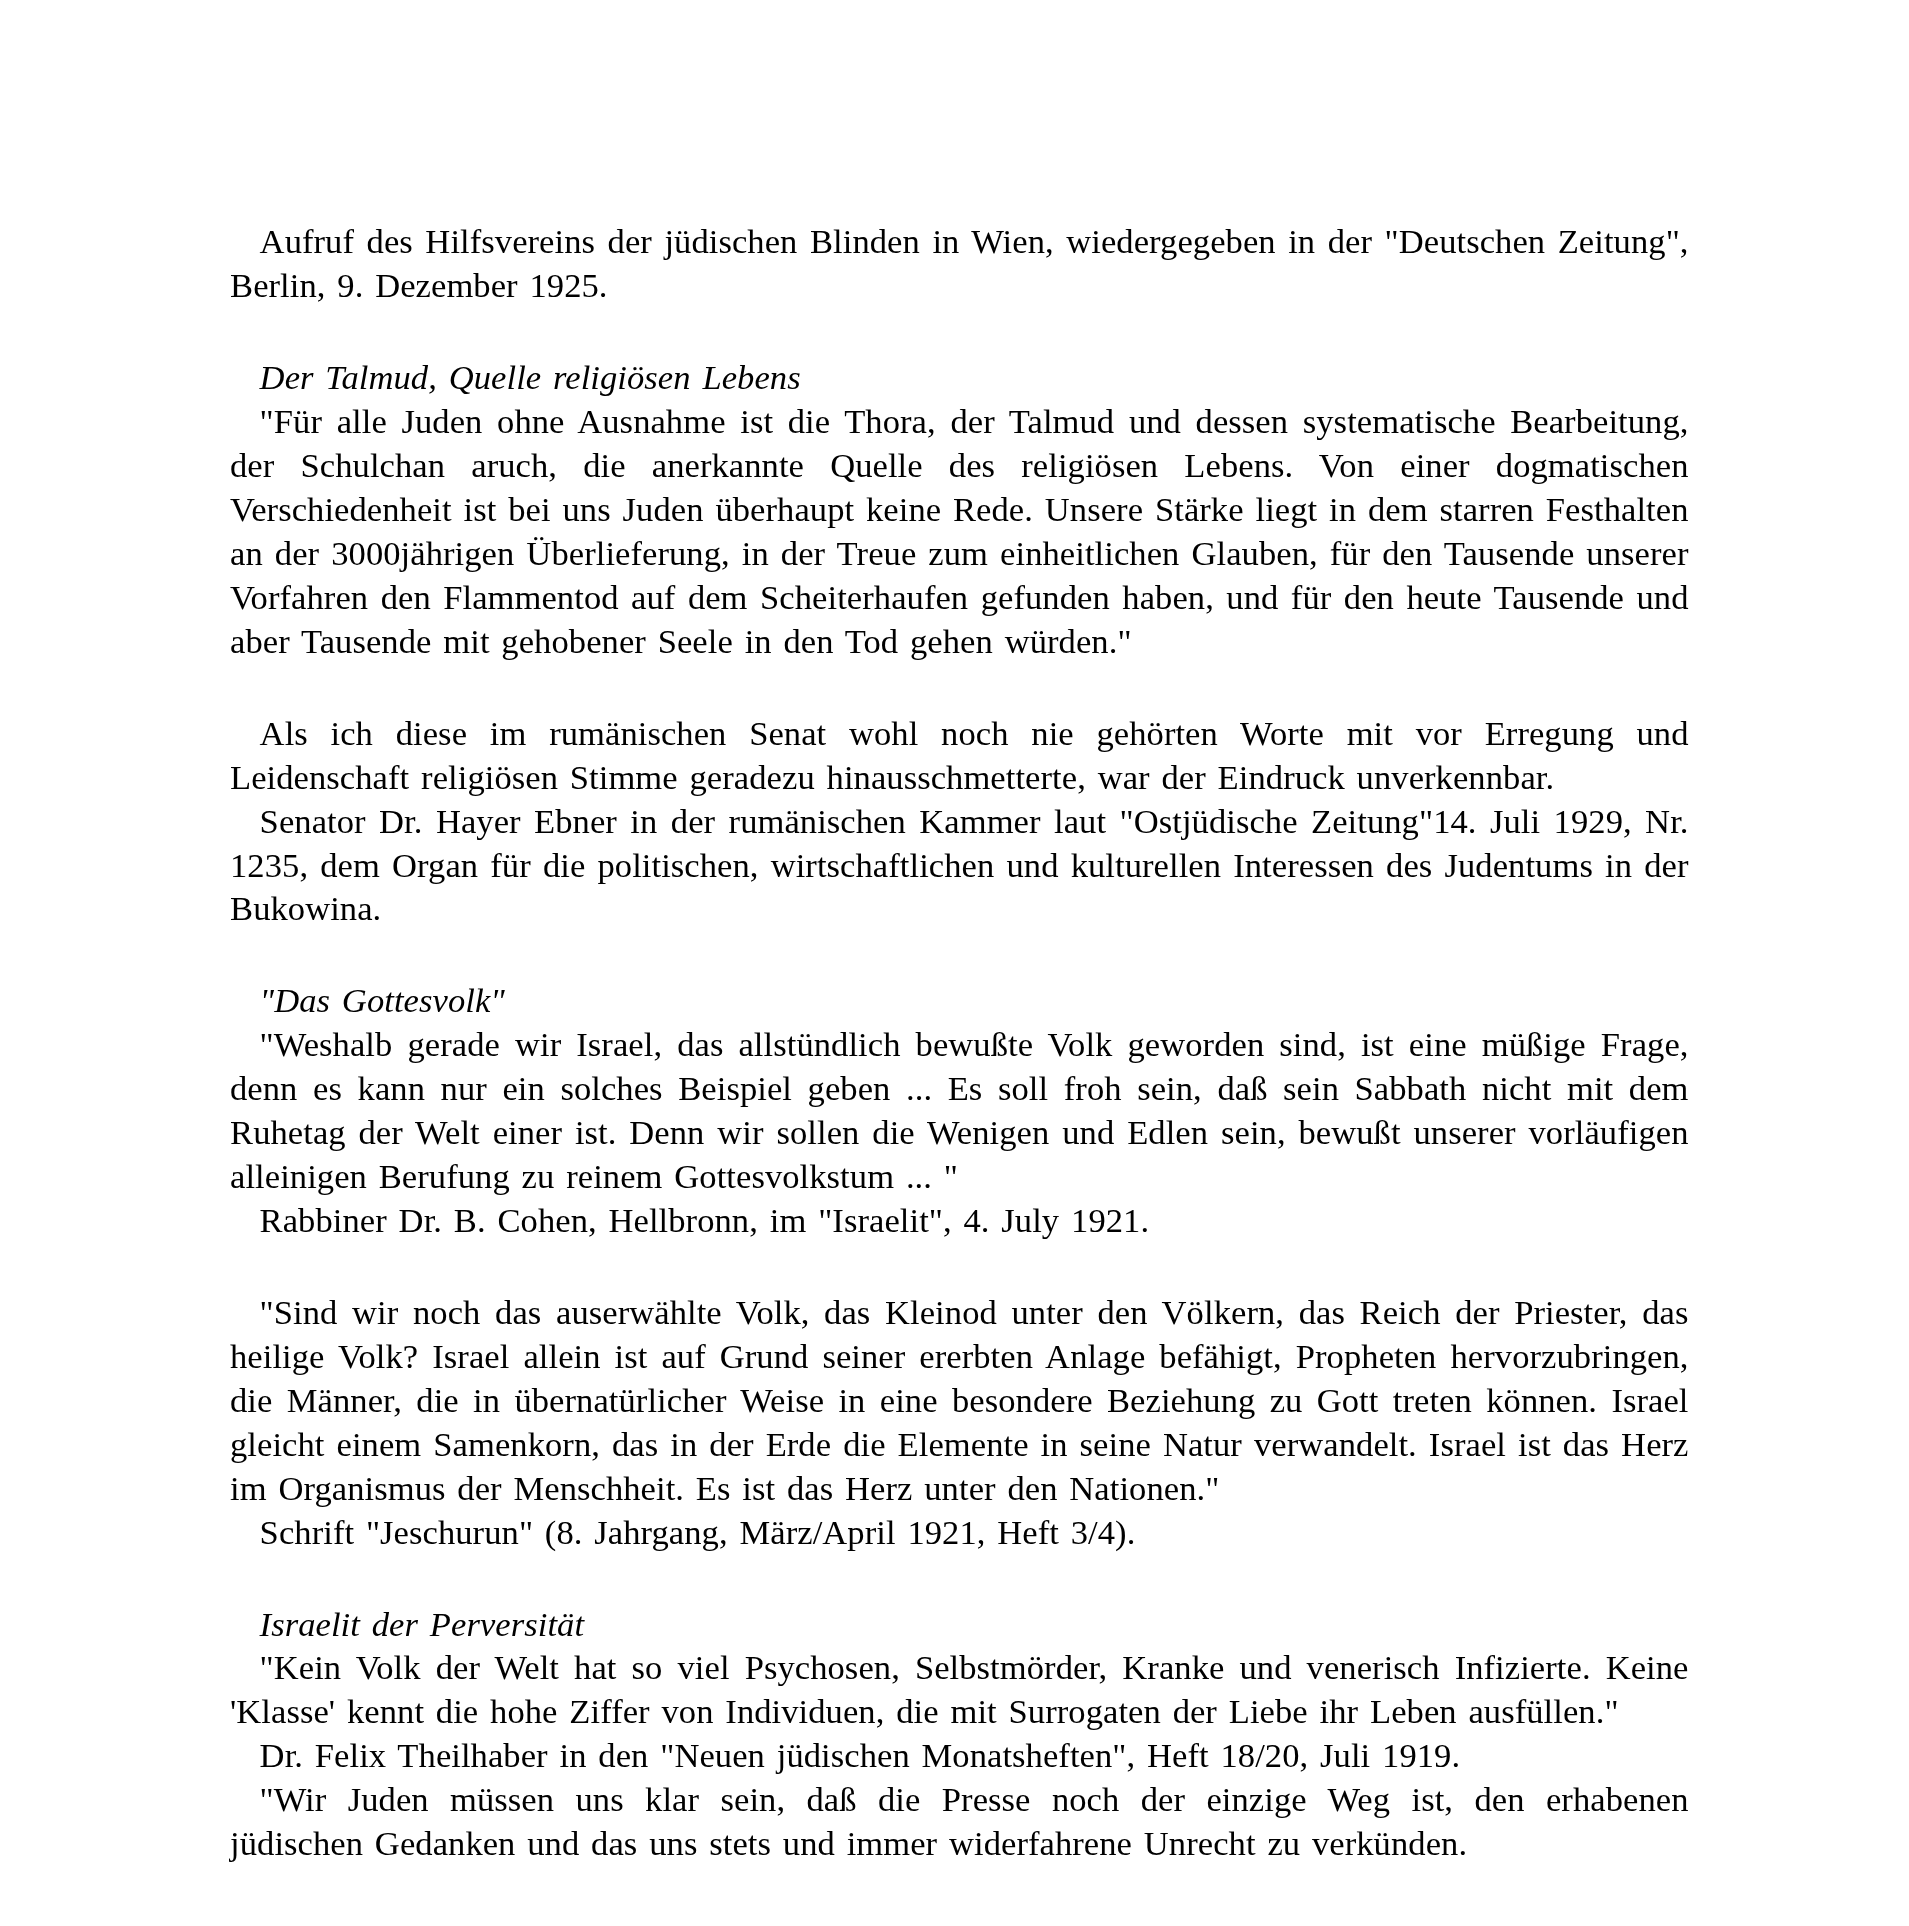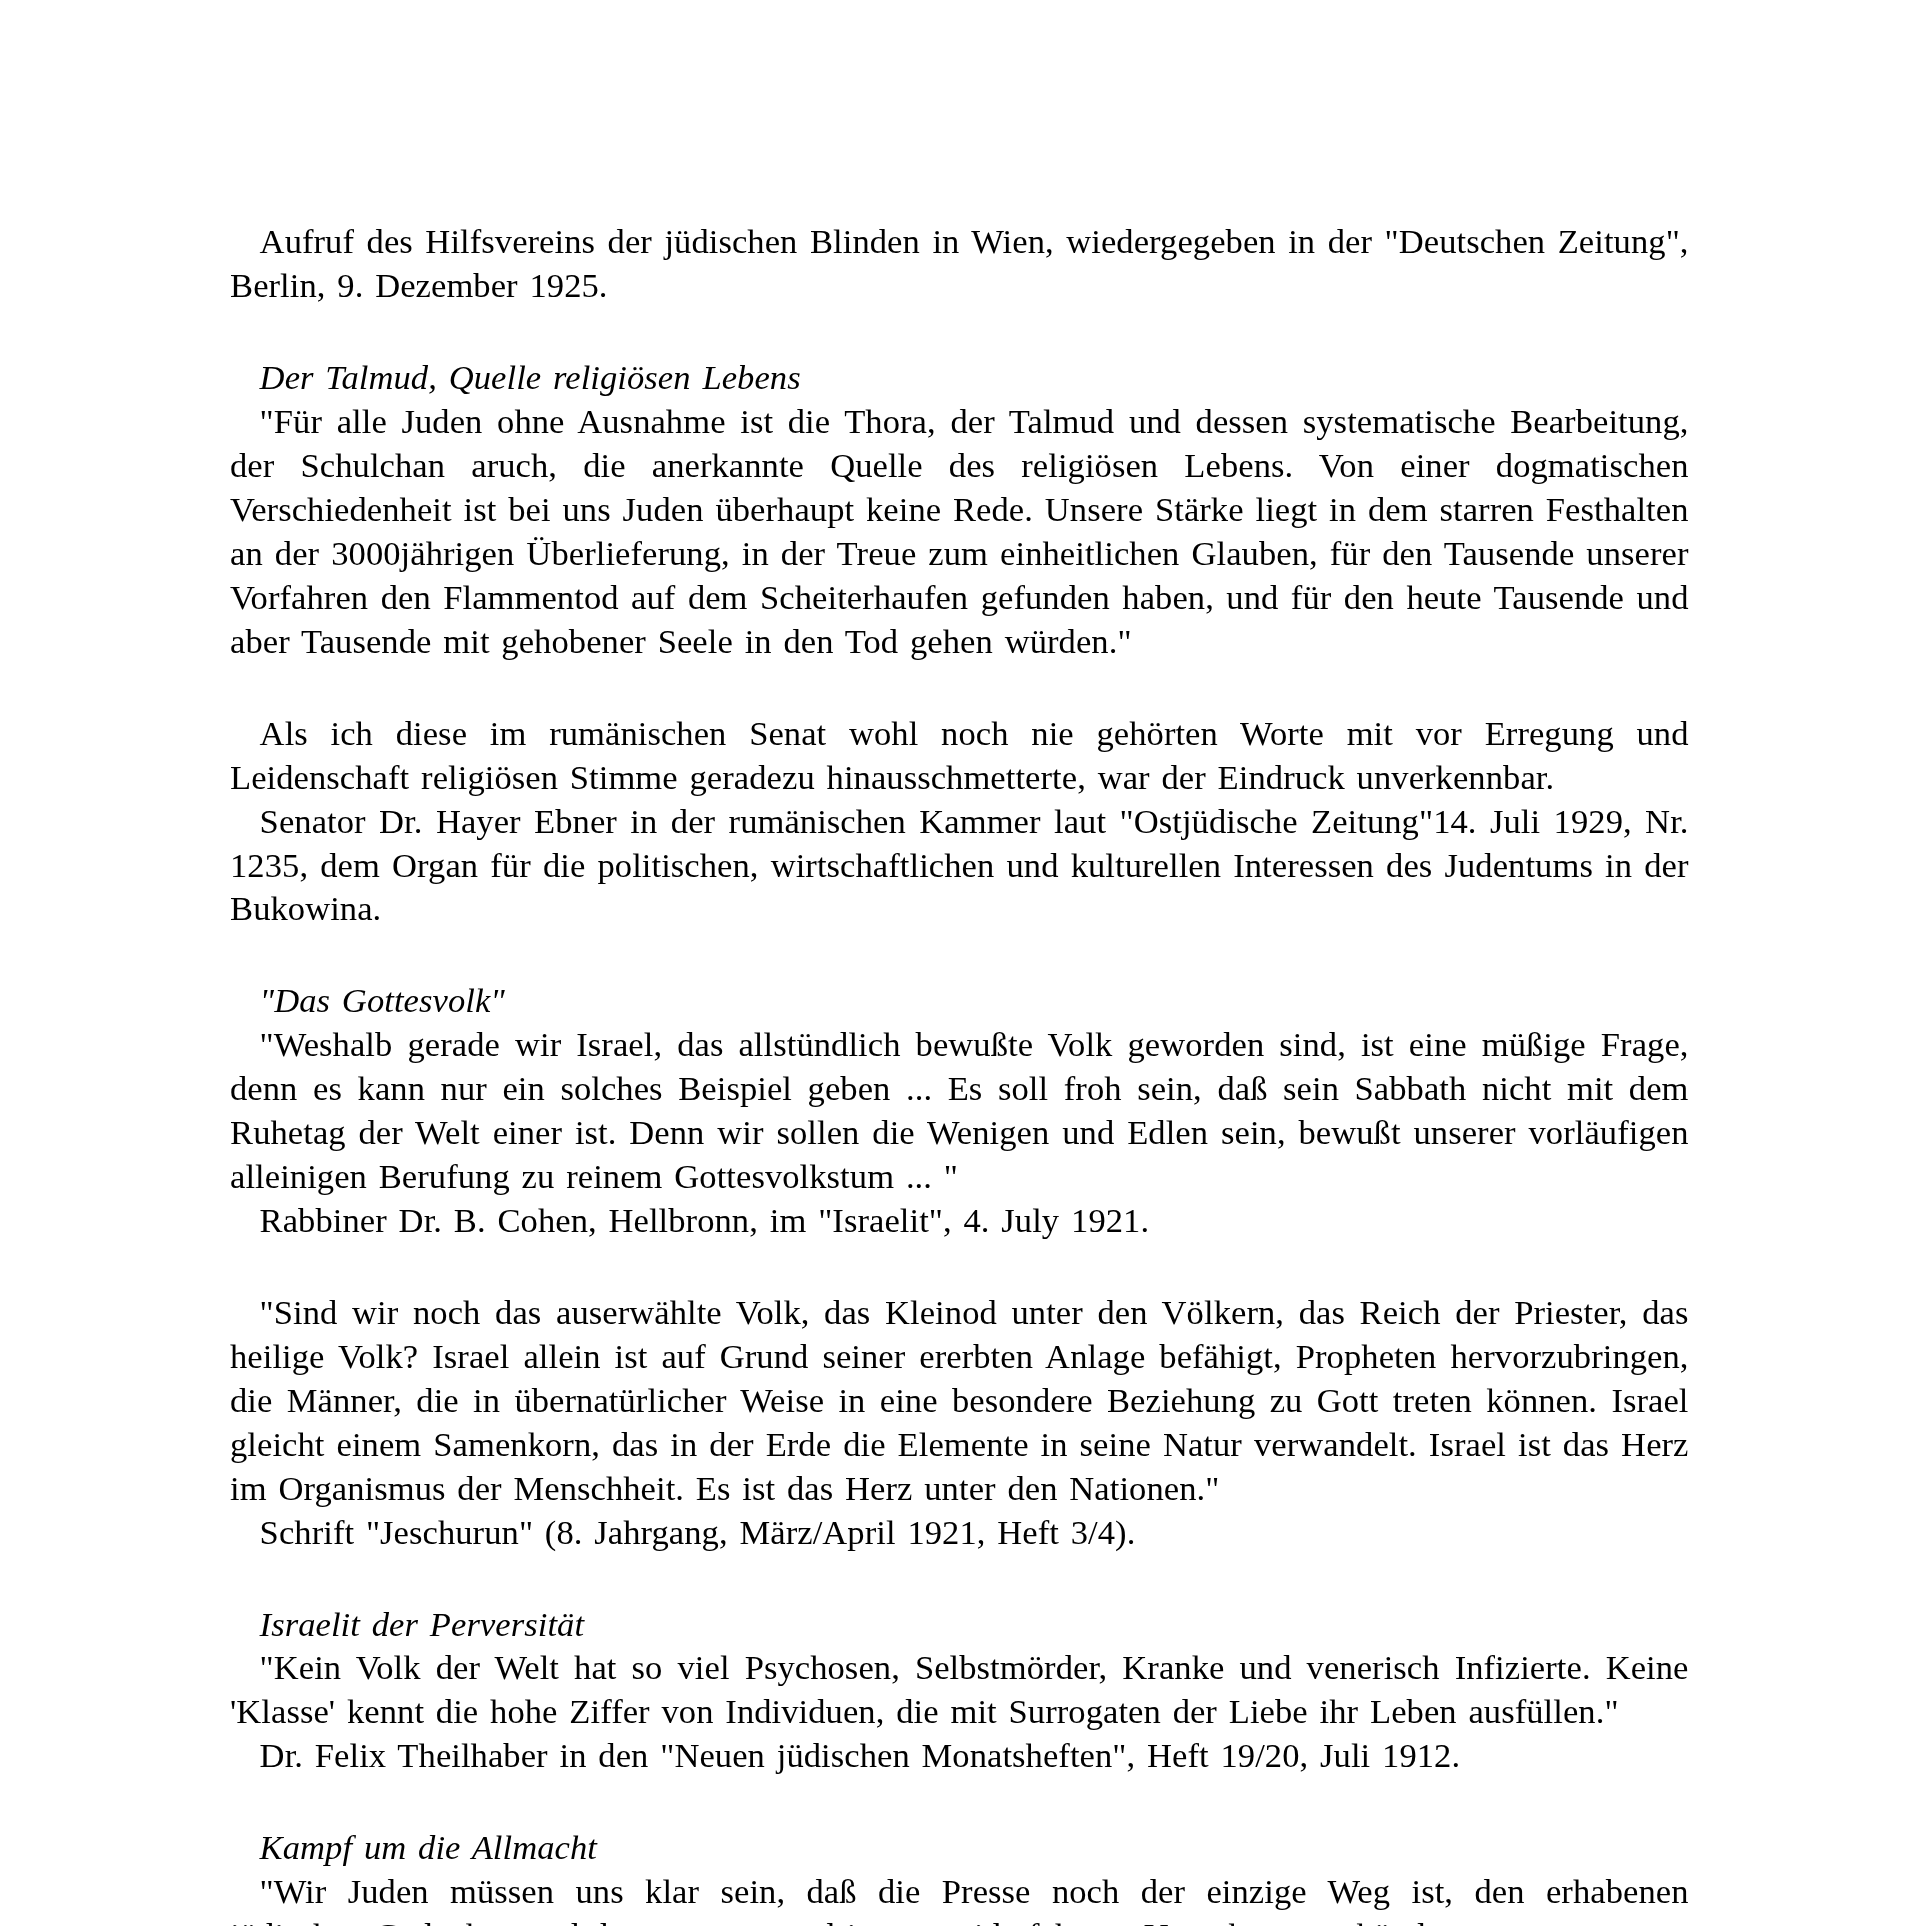--- a/index.html
+++ b/index.html
@@ -51,19 +51,18 @@
       <p class="block-quote">"Für alle Juden ohne Ausnahme ist die Thora, der Talmud und dessen systematische Bearbeitung, der Schulchan aruch, die anerkannte Quelle des religiösen Lebens. Von einer dogmatischen Verschiedenheit ist bei uns Juden überhaupt keine Rede. Unsere Stärke liegt in dem starren Festhalten an der 3000jährigen Überlieferung, in der Treue zum einheitlichen Glauben, für den Tausende unserer Vorfahren den Flammentod auf dem Scheiterhaufen gefunden haben, und für den heute Tausende und aber Tausende mit gehobener Seele in den Tod gehen würden."</p>
       <p class="block-body gap">Als ich diese im rumänischen Senat wohl noch nie gehörten Worte mit vor Erregung und Leidenschaft religiösen Stimme geradezu hinausschmetterte, war der Eindruck unverkennbar.</p>
       <p class="block-citation">Senator Dr. Hayer Ebner in der rumänischen Kammer laut "Ostjüdische Zeitung"14. Juli 1929, Nr. 1235, dem Organ für die politischen, wirtschaftlichen und kulturellen Interessen des Judentums in der Bukowina.</p>
       <p class="block-heading gap">"Das Gottesvolk"</p>
       <p class="block-quote">"Weshalb gerade wir Israel, das allstündlich bewußte Volk geworden sind, ist eine müßige Frage, denn es kann nur ein solches Beispiel geben ... Es soll froh sein, daß sein Sabbath nicht mit dem Ruhetag der Welt einer ist. Denn wir sollen die Wenigen und Edlen sein, bewußt unserer vorläufigen alleinigen Berufung zu reinem Gottesvolkstum ... "</p>
       <p class="block-citation">Rabbiner Dr. B. Cohen, Hellbronn, im "Israelit", 4. July 1921.</p>
       <p class="block-quote gap">"Sind wir noch das auserwählte Volk, das Kleinod unter den Völkern, das Reich der Priester, das heilige Volk? Israel allein ist auf Grund seiner ererbten Anlage befähigt, Propheten hervorzubringen, die Männer, die in übernatürlicher Weise in eine besondere Beziehung zu Gott treten können. Israel gleicht einem Samenkorn, das in der Erde die Elemente in seine Natur verwandelt. Israel ist das Herz im Organismus der Menschheit. Es ist das Herz unter den Nationen."</p>
       <p class="block-citation">Schrift "Jeschurun" (8. Jahrgang, März/April 1921, Heft 3/4).</p>
       <p class="block-heading gap">Israelit der Perversität</p>
       <p class="block-quote">"Kein Volk der Welt hat so viel Psychosen, Selbstmörder, Kranke und venerisch Infizierte. Keine 'Klasse' kennt die hohe Ziffer von Individuen, die mit Surrogaten der Liebe ihr Leben ausfüllen."</p>
-      <p class="block-citation">Dr. Felix Theilhaber in den "Neuen jüdischen Monatsheften", Heft 19/20, Juli 1912.</p>
-      <p class="block-heading gap">Kampf um die Allmacht</p>
+      <p class="block-citation">Dr. Felix Theilhaber in den "Neuen jüdischen Monatsheften", Heft 18/20, Juli 1919.</p>
       <p class="block-quote">"Wir Juden müssen uns klar sein, daß die Presse noch der einzige Weg ist, den erhabenen jüdischen Gedanken und das uns stets und immer widerfahrene Unrecht zu verkünden.</p>
     </main>
 
 </div>
 
 
 </body></html>

